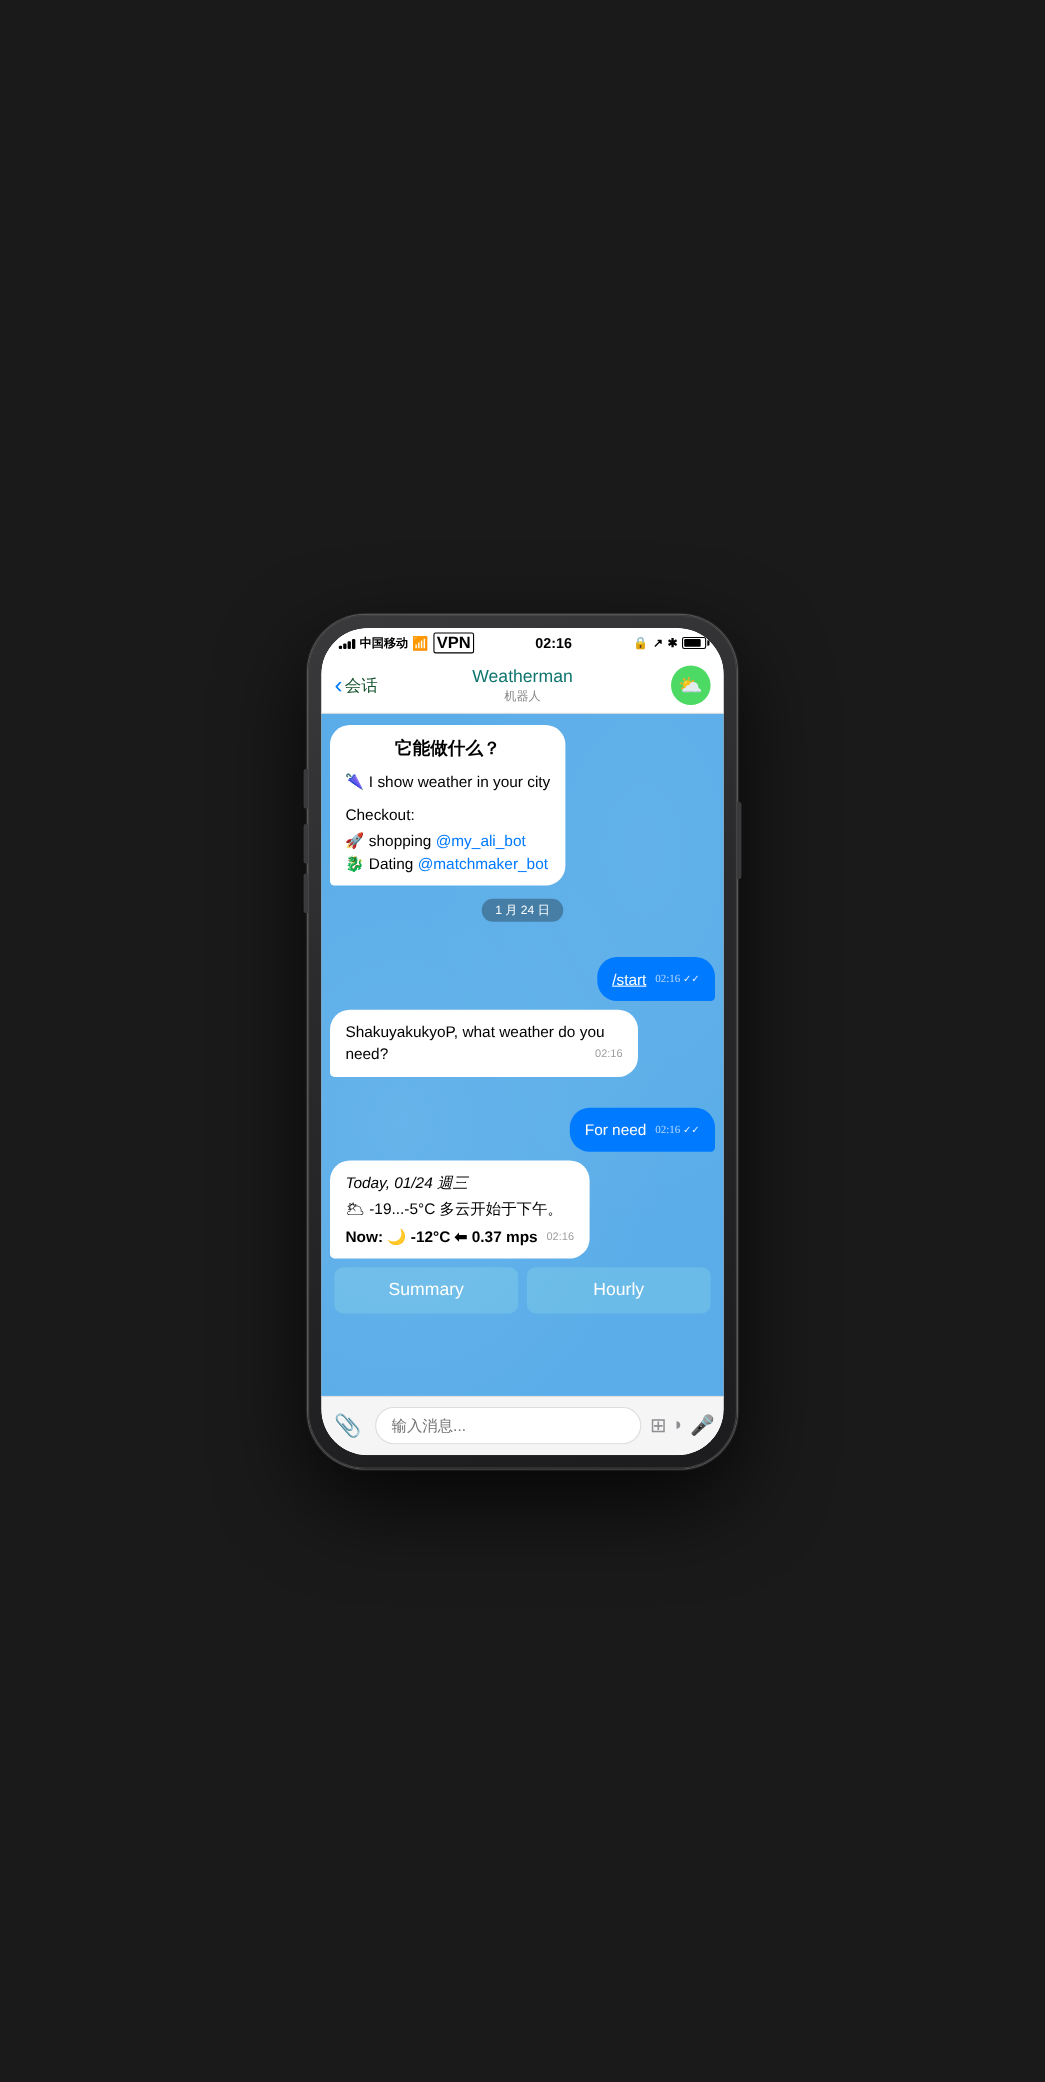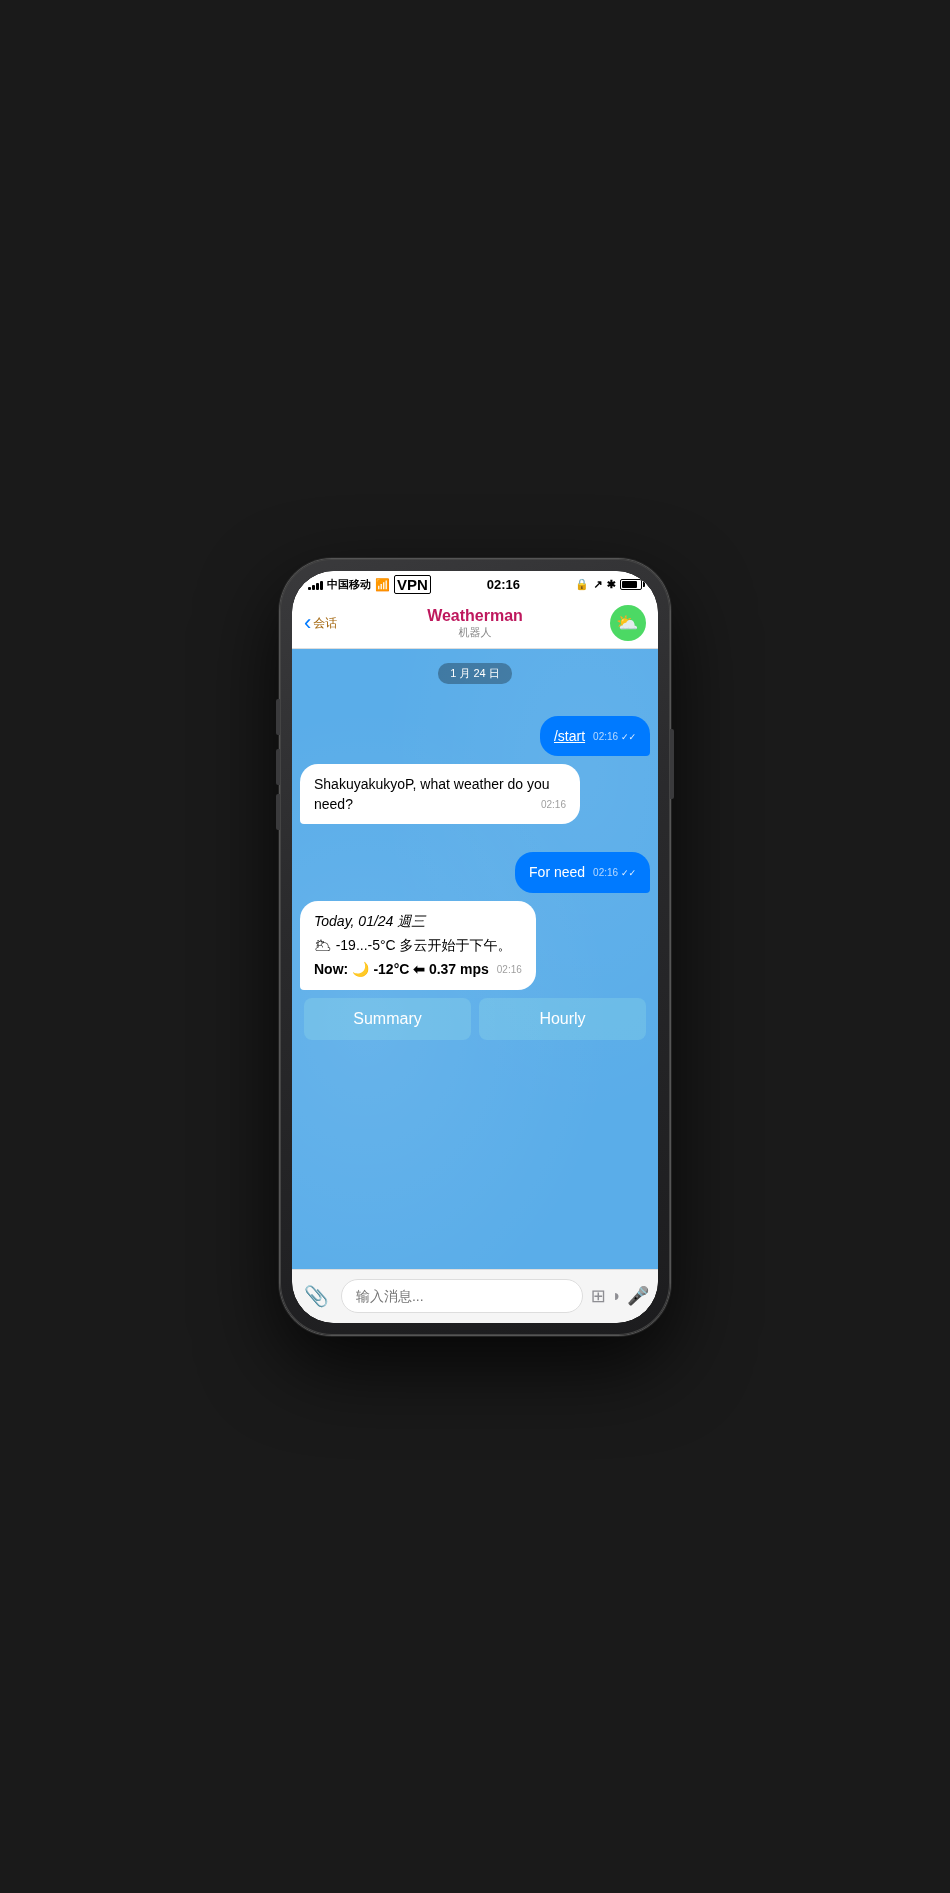--- a/index.html
+++ b/index.html
@@ -151,22 +151,22 @@
       gap: 2px;
       cursor: pointer;
       min-width: 70px;
     }
     .nav-center {
       flex: 1;
       text-align: center;
     }
     .nav-title {
       font-size: 16px;
-      font-weight: 700;
-      color: #be185d;
+      font-weight: 400;
+      color: #0f766e;
     }
     .nav-subtitle {
       font-size: 11px;
       color: #888;
     }
     .nav-right {
       min-width: 70px;
       display: flex;
       justify-content: flex-end;
     }
@@ -231,20 +231,21 @@
     }
     .time-inline {
       font-size: 10px;
       color: rgba(0,0,0,0.4);
       float: right;
       margin-left: 8px;
       margin-top: 4px;
     }
     .time-inline.out {
       color: rgba(255,255,255,0.7);
+      font-family: Liberation Serif, serif;
     }
     .date-divider {
       display: flex;
       justify-content: center;
       margin: 4px 0;
     }
     .date-pill {
       background: rgba(0,0,0,0.3);
       color: #fff;
       font-size: 11px;
@@ -341,35 +342,48 @@
           <span>✱</span>
           <div class="battery">
             <div class="battery-fill"></div>
           </div>
         </div>
       </div>
 
       <div class="nav-bar">
         <div class="nav-back">
           <span style="font-size:22px;font-weight:300;color:#007aff;">‹</span>
-          <span style="color:#a16207;font-size:12px;">会话</span>
+          <span style="color:#14532d;font-size:15px;">会话</span>
         </div>
         <div class="nav-center">
           <div class="nav-title">Weatherman</div>
           <div class="nav-subtitle">机器人</div>
         </div>
         <div class="nav-right">
           <div class="bot-avatar">
             <span>⛅</span>
           </div>
         </div>
       </div>
 
       <div class="chat-area">
 
+        <div class="bubble-wrapper incoming">
+          <div class="bubble incoming">
+            <div class="weather-title">它能做什么？</div>
+            <div style="margin-bottom:10px;">🌂 I show weather in your city</div>
+            <div style="margin-bottom:4px;">Checkout:</div>
+            <div>
+              <span>🚀 shopping </span><a class="link-blue" href="#">@my_ali_bot</a>
+            </div>
+            <div>
+              <span>🐉 Dating </span><a class="link-blue" href="#">@matchmaker_bot</a>
+            </div>
+          </div>
+        </div>
 
         <div class="date-divider">
           <div class="date-pill">1 月 24 日</div>
         </div>
 
         <div class="bubble-wrapper outgoing">
           <div class="bubble outgoing">
             <span style="text-decoration:underline;">/start</span>
             <span class="time-inline out">
               <span>02:16</span>

